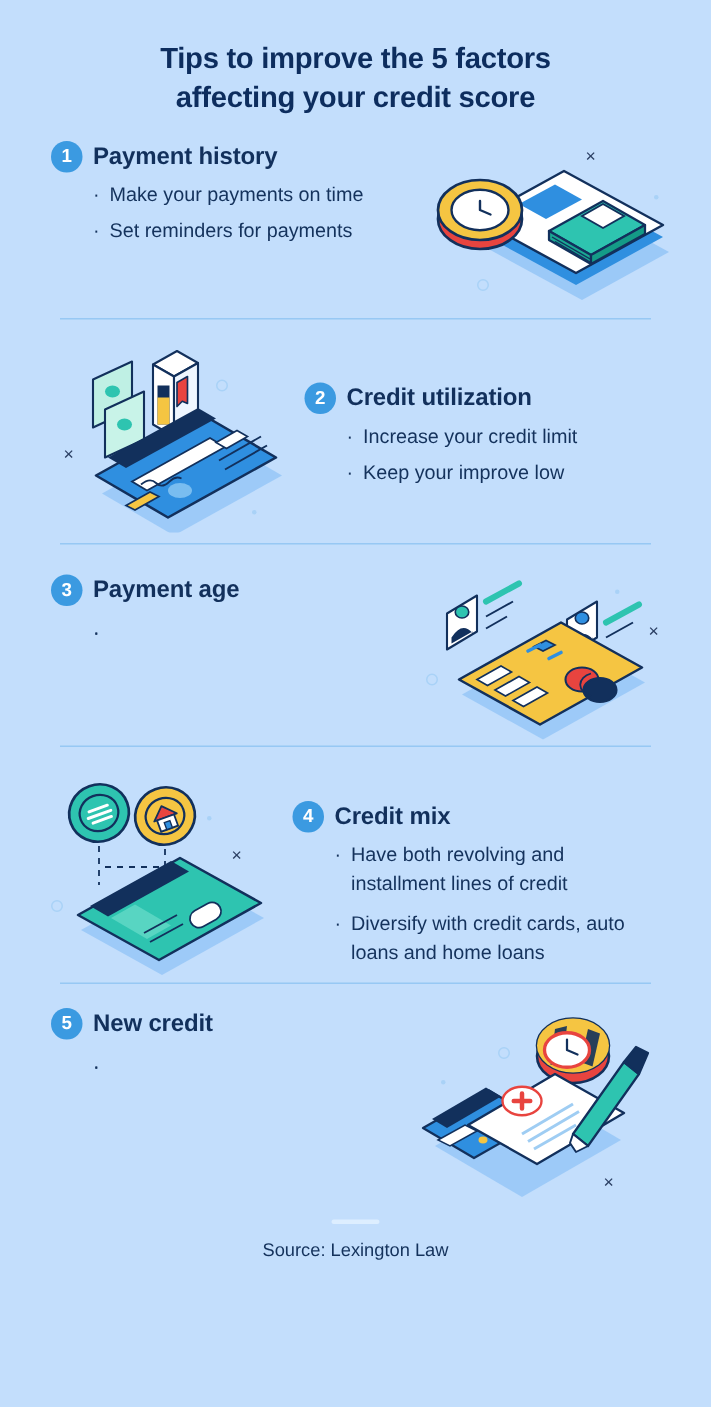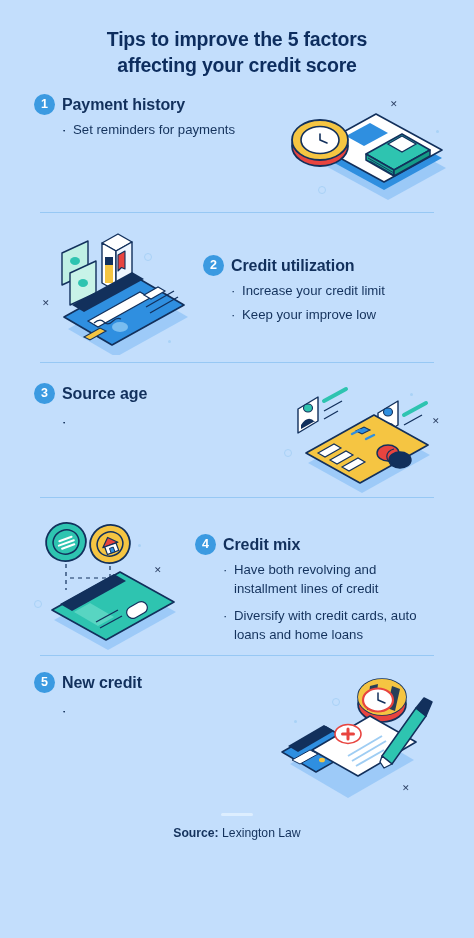--- a/index.html
+++ b/index.html
@@ -121,21 +121,21 @@
     width: 32px;
     height: 3px;
     border-radius: 2px;
     background: #ddeeff;
     margin: 0 auto 10px auto;
   }
   .foot-text {
     font-size: 12.2px;
     color: #14325c;
   }
-  .foot-text b { font-weight: bold; }
+  .foot-text b { font-weight: normal; }
 
   
   .art { display: block; }
   .mark {
     position: absolute;
     color: #2b3f63;
     font-size: 9px;
     line-height: 1;
   }
   .ring {
@@ -163,21 +163,21 @@
     <span class="ln">affecting your credit score</span>
   </div>
 
   <div class="section left-text" style="height:118px; padding:16px 16px 0 34px;">
     <div class="txtcol" style="width:250px;">
       <div class="head">
         <div class="badge">1</div>
         <div class="htext">Payment history</div>
       </div>
       <ul class="bullets indent">
-        <li><span class="dot">·</span></li>
+        <li><span class="dot">·</span><span>Make your payments on time</span></li>
         <li><span class="dot">·</span><span>Set reminders for payments</span></li>
       </ul>
     </div>
     <div class="artcol" style="width:170px;">
       <svg class="art" width="170" height="112" viewBox="0 0 170 112">
 
         <polygon points="38,70 96,38 162,74 104,106" fill="#8dc2f6" opacity="0.75"></polygon>
 
         <polygon points="34,60 92,28 158,64 100,96" fill="#2f8fe0"></polygon>
 
@@ -255,21 +255,21 @@
       </ul>
     </div>
   </div>
 
   <div class="divider" style="margin-top:4px;"></div>
 
   <div class="section left-text" style="height:130px; padding:20px 16px 0 34px;">
     <div class="txtcol" style="width:250px;">
       <div class="head">
         <div class="badge">3</div>
-        <div class="htext">Source age</div>
+        <div class="htext">Payment age</div>
       </div>
       <ul class="bullets indent">
         <li><span class="dot">·</span></li>
         <li style="margin-top:9px;"><span class="dot">·</span></li>
       </ul>
     </div>
     <div class="artcol" style="width:170px;">
       <svg class="art" width="170" height="118" viewBox="0 0 170 118">
 
         <polygon points="14,26 34,14 34,38 14,50" fill="#ffffff" stroke="#12305c" stroke-width="1.4" stroke-linejoin="round"></polygon>

